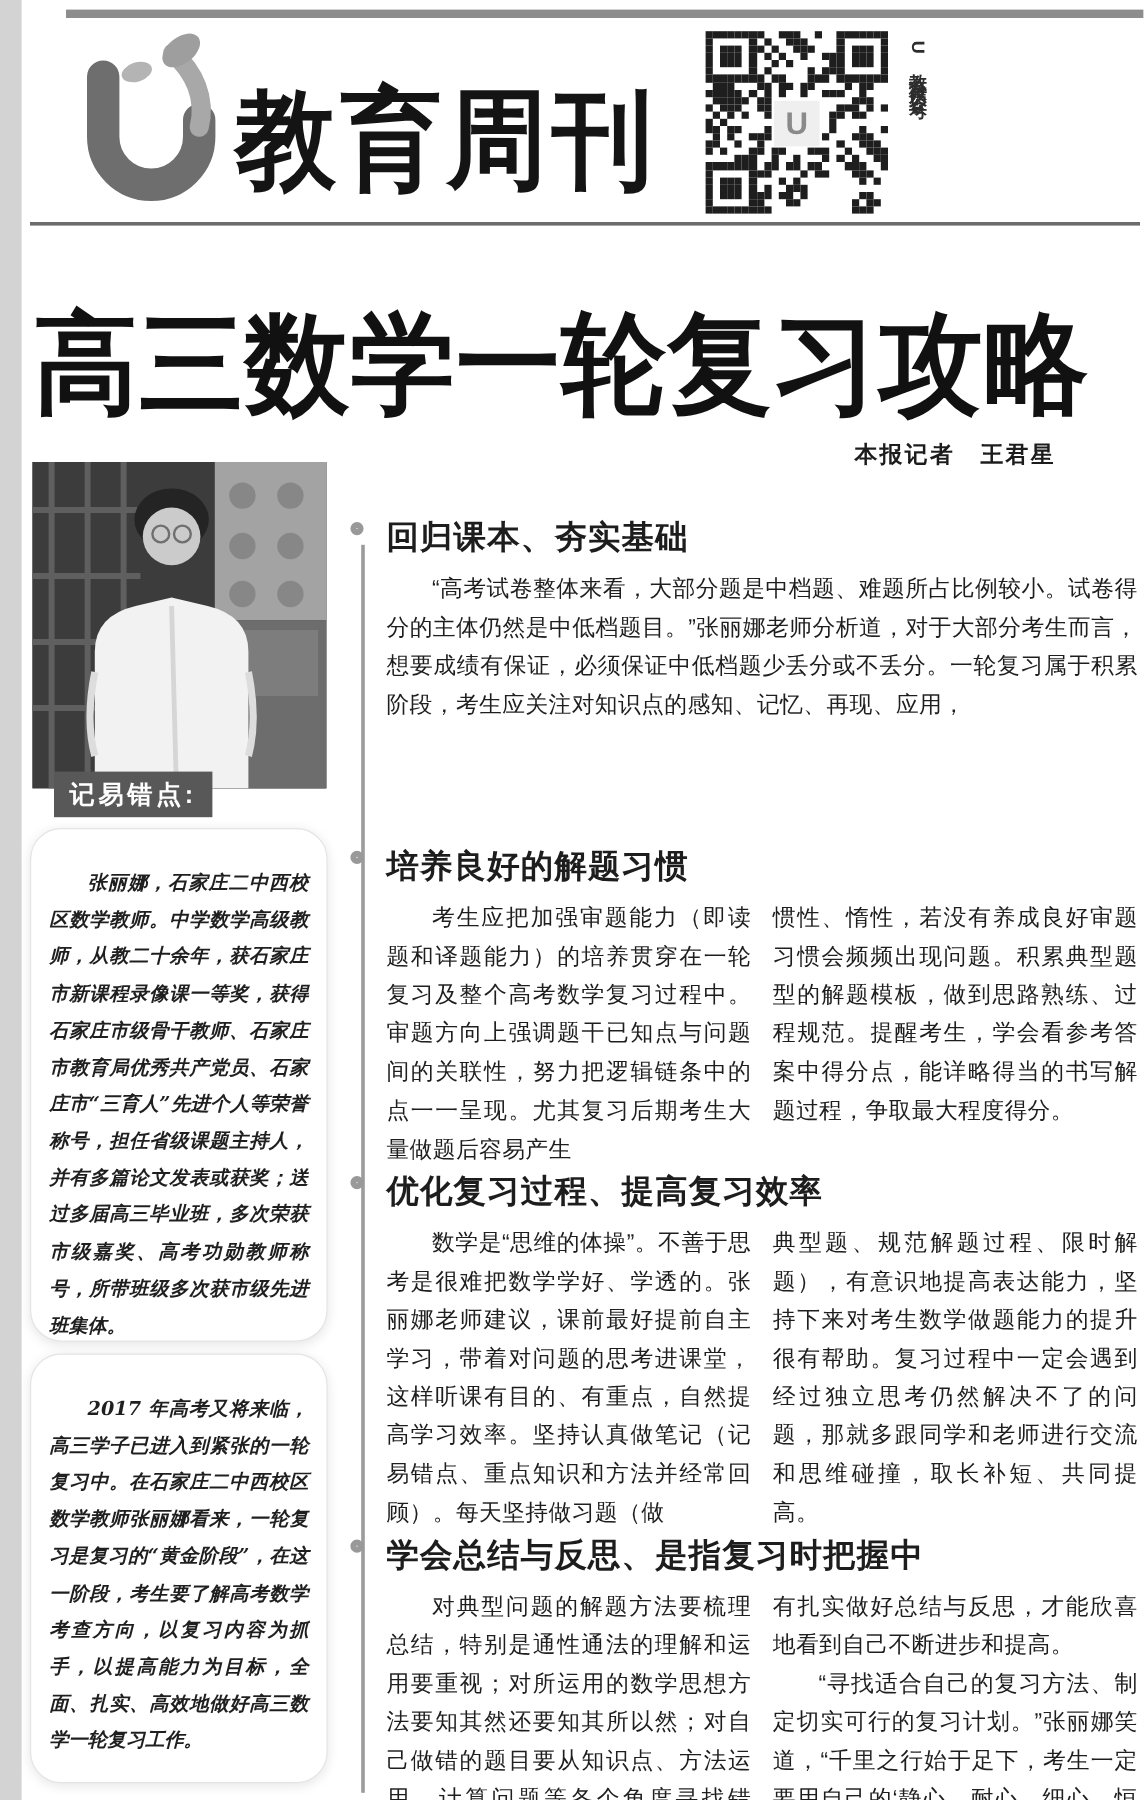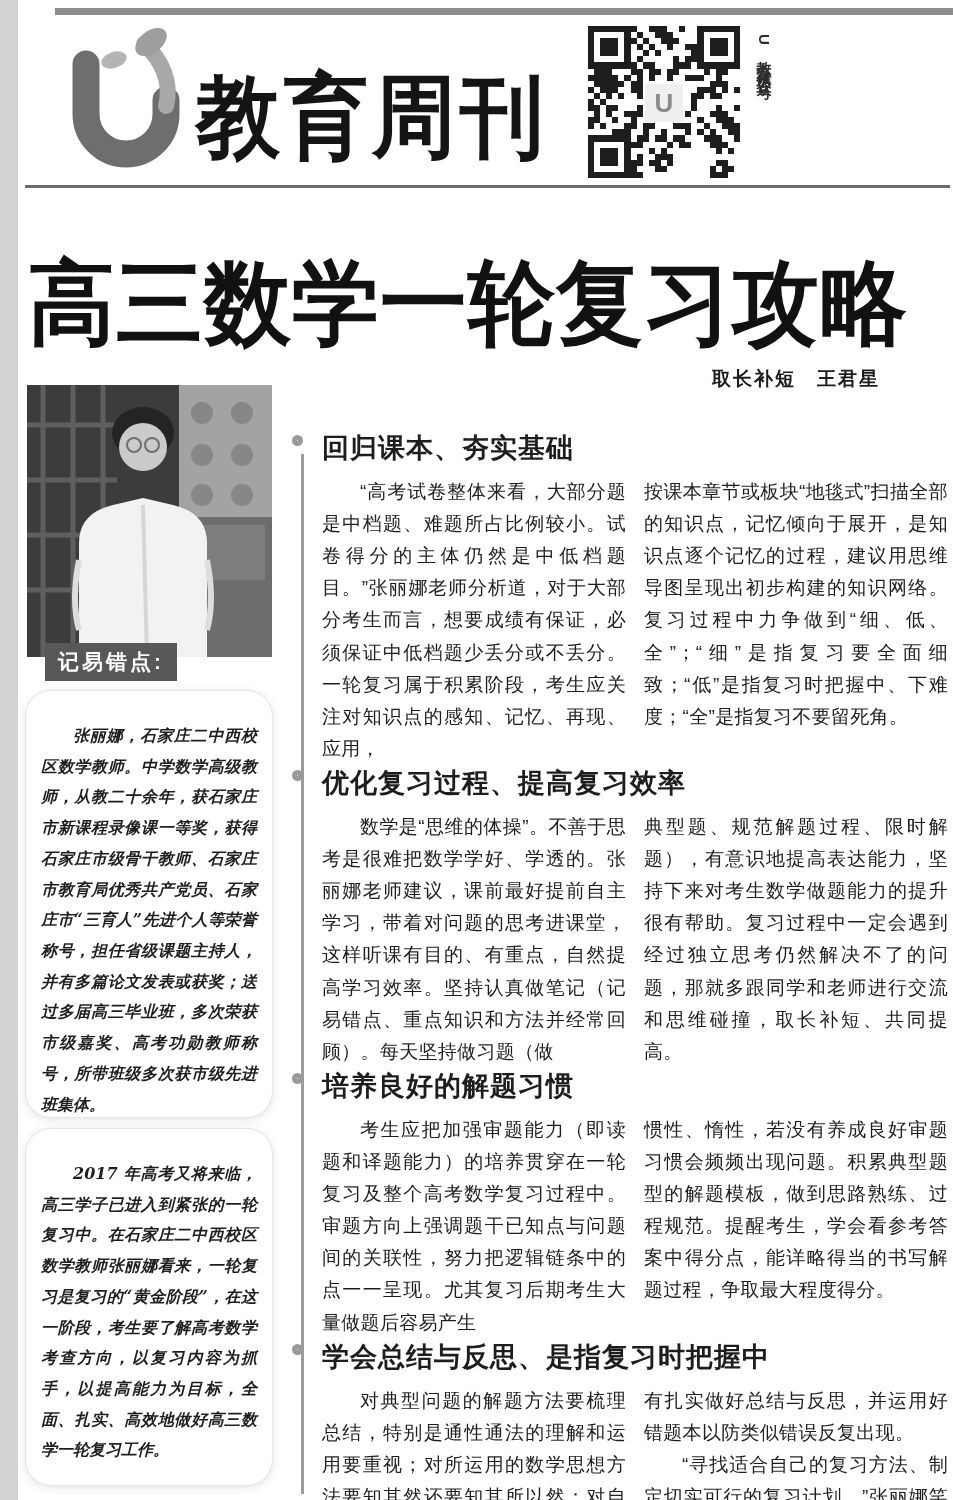--- a/index.html
+++ b/index.html
@@ -349,21 +349,21 @@
       <i style="grid-row:25;grid-column:21"></i>
       <i style="grid-row:25;grid-column:22"></i>
       <i style="grid-row:25;grid-column:23"></i>
     </div>
   <div class="abs qr-logo">U</div>
   <div class="abs qr-caption">U教育微信公众号</div>
 
   <div class="abs header-rule"></div>
 
   <div class="abs article-title">高三数学一轮复习攻略</div>
-  <div class="abs byline">取长补短　王君星</div>
+  <div class="abs byline">本报记者　王君星</div>
 
   <div class="abs photo">
     <svg viewBox="0 0 245 272">
       <rect width="245" height="272" fill="#3c3c3c"></rect>
       <g stroke="#5f5f5f" stroke-width="5">
         <line x1="16" y1="0" x2="16" y2="272"></line>
           <line x1="46" y1="0" x2="46" y2="272"></line>
         <line x1="76" y1="0" x2="76" y2="272"></line>
           <line x1="0" y1="40" x2="90" y2="40"></line>
         <line x1="0" y1="95" x2="90" y2="95"></line>
@@ -404,60 +404,57 @@
   <div class="abs main">
     <div class="abs timeline"></div>
 
     <div class="section sec1">
       <span class="ring"></span>
       <h2>回归课本、夯实基础</h2>
       <div class="cols">
         <div class="col">
             <p class="indent">“高考试卷整体来看，大部分题是中档题、难题所占比例较小。试卷得分的主体仍然是中低档题目。”张丽娜老师分析道，对于大部分考生而言，想要成绩有保证，必须保证中低档题少丢分或不丢分。一轮复习属于积累阶段，考生应关注对知识点的感知、记忆、再现、应用，</p>
           </div>
-        <div class="col">
-            <p class="noindent">按课本章节或板块“地毯式”扫描全部的知识点，记忆倾向于展开，是知识点逐个记忆的过程，建议用思维导图呈现出初步构建的知识网络。复习过程中力争做到“细、低、全”；“细”是指复习要全面细致；“低”是指复习时把握中、下难度；“全”是指复习不要留死角。</p>
+      </div>
+    </div>
+
+    <div class="section sec3">
+      <span class="ring"></span>
+      <h2>培养良好的解题习惯</h2>
+      <div class="cols">
+        <div class="col">
+            <p class="indent">考生应把加强审题能力（即读题和译题能力）的培养贯穿在一轮复习及整个高考数学复习过程中。审题方向上强调题干已知点与问题间的关联性，努力把逻辑链条中的点一一呈现。尤其复习后期考生大量做题后容易产生</p>
+          </div>
+        <div class="col">
+            <p class="noindent">惯性、惰性，若没有养成良好审题习惯会频频出现问题。积累典型题型的解题模板，做到思路熟练、过程规范。提醒考生，学会看参考答案中得分点，能详略得当的书写解题过程，争取最大程度得分。</p>
           </div>
       </div>
     </div>
 
     <div class="section sec2">
       <span class="ring"></span>
       <h2>优化复习过程、提高复习效率</h2>
       <div class="cols">
         <div class="col">
             <p class="indent">数学是“思维的体操”。不善于思考是很难把数学学好、学透的。张丽娜老师建议，课前最好提前自主学习，带着对问题的思考进课堂，这样听课有目的、有重点，自然提高学习效率。坚持认真做笔记（记易错点、重点知识和方法并经常回顾）。每天坚持做习题（做</p>
           </div>
         <div class="col">
             <p class="noindent">典型题、规范解题过程、限时解题），有意识地提高表达能力，坚持下来对考生数学做题能力的提升很有帮助。复习过程中一定会遇到经过独立思考仍然解决不了的问题，那就多跟同学和老师进行交流和思维碰撞，取长补短、共同提高。</p>
           </div>
       </div>
     </div>
 
-    <div class="section sec3">
-      <span class="ring"></span>
-      <h2>培养良好的解题习惯</h2>
-      <div class="cols">
-        <div class="col">
-            <p class="indent">考生应把加强审题能力（即读题和译题能力）的培养贯穿在一轮复习及整个高考数学复习过程中。审题方向上强调题干已知点与问题间的关联性，努力把逻辑链条中的点一一呈现。尤其复习后期考生大量做题后容易产生</p>
-          </div>
-        <div class="col">
-            <p class="noindent">惯性、惰性，若没有养成良好审题习惯会频频出现问题。积累典型题型的解题模板，做到思路熟练、过程规范。提醒考生，学会看参考答案中得分点，能详略得当的书写解题过程，争取最大程度得分。</p>
-          </div>
-      </div>
-    </div>
-
     <div class="section sec4">
       <span class="ring"></span>
       <h2>学会总结与反思、是指复习时把握中</h2>
       <div class="cols">
         <div class="col">
             <p class="indent">对典型问题的解题方法要梳理总结，特别是通性通法的理解和运用要重视；对所运用的数学思想方法要知其然还要知其所以然；对自己做错的题目要从知识点、方法运用、计算问题等各个角度寻找错误、剖析错因、精准改正，并运用好错题本以防类似错误反复出现。只</p>
           </div>
         <div class="col">
-          <p class="noindent">有扎实做好总结与反思，并运用好错题本以防类似错误反复出现。</p>
+          <p class="noindent">有扎实做好总结与反思，才能欣喜地看到自己不断进步和提高。</p>
           <p class="indent">“寻找适合自己的复习方法、制定切实可行的复习计划。”张丽娜笑道，“千里之行始于足下，考生一定要用自己的‘静心、耐心、细心、恒心’来为一轮复习保驾护航，打下坚实的知识基础和心理基础。”</p>
         </div>
       </div>
     </div>
   </div>
 
 </div>
 
 </body></html>

